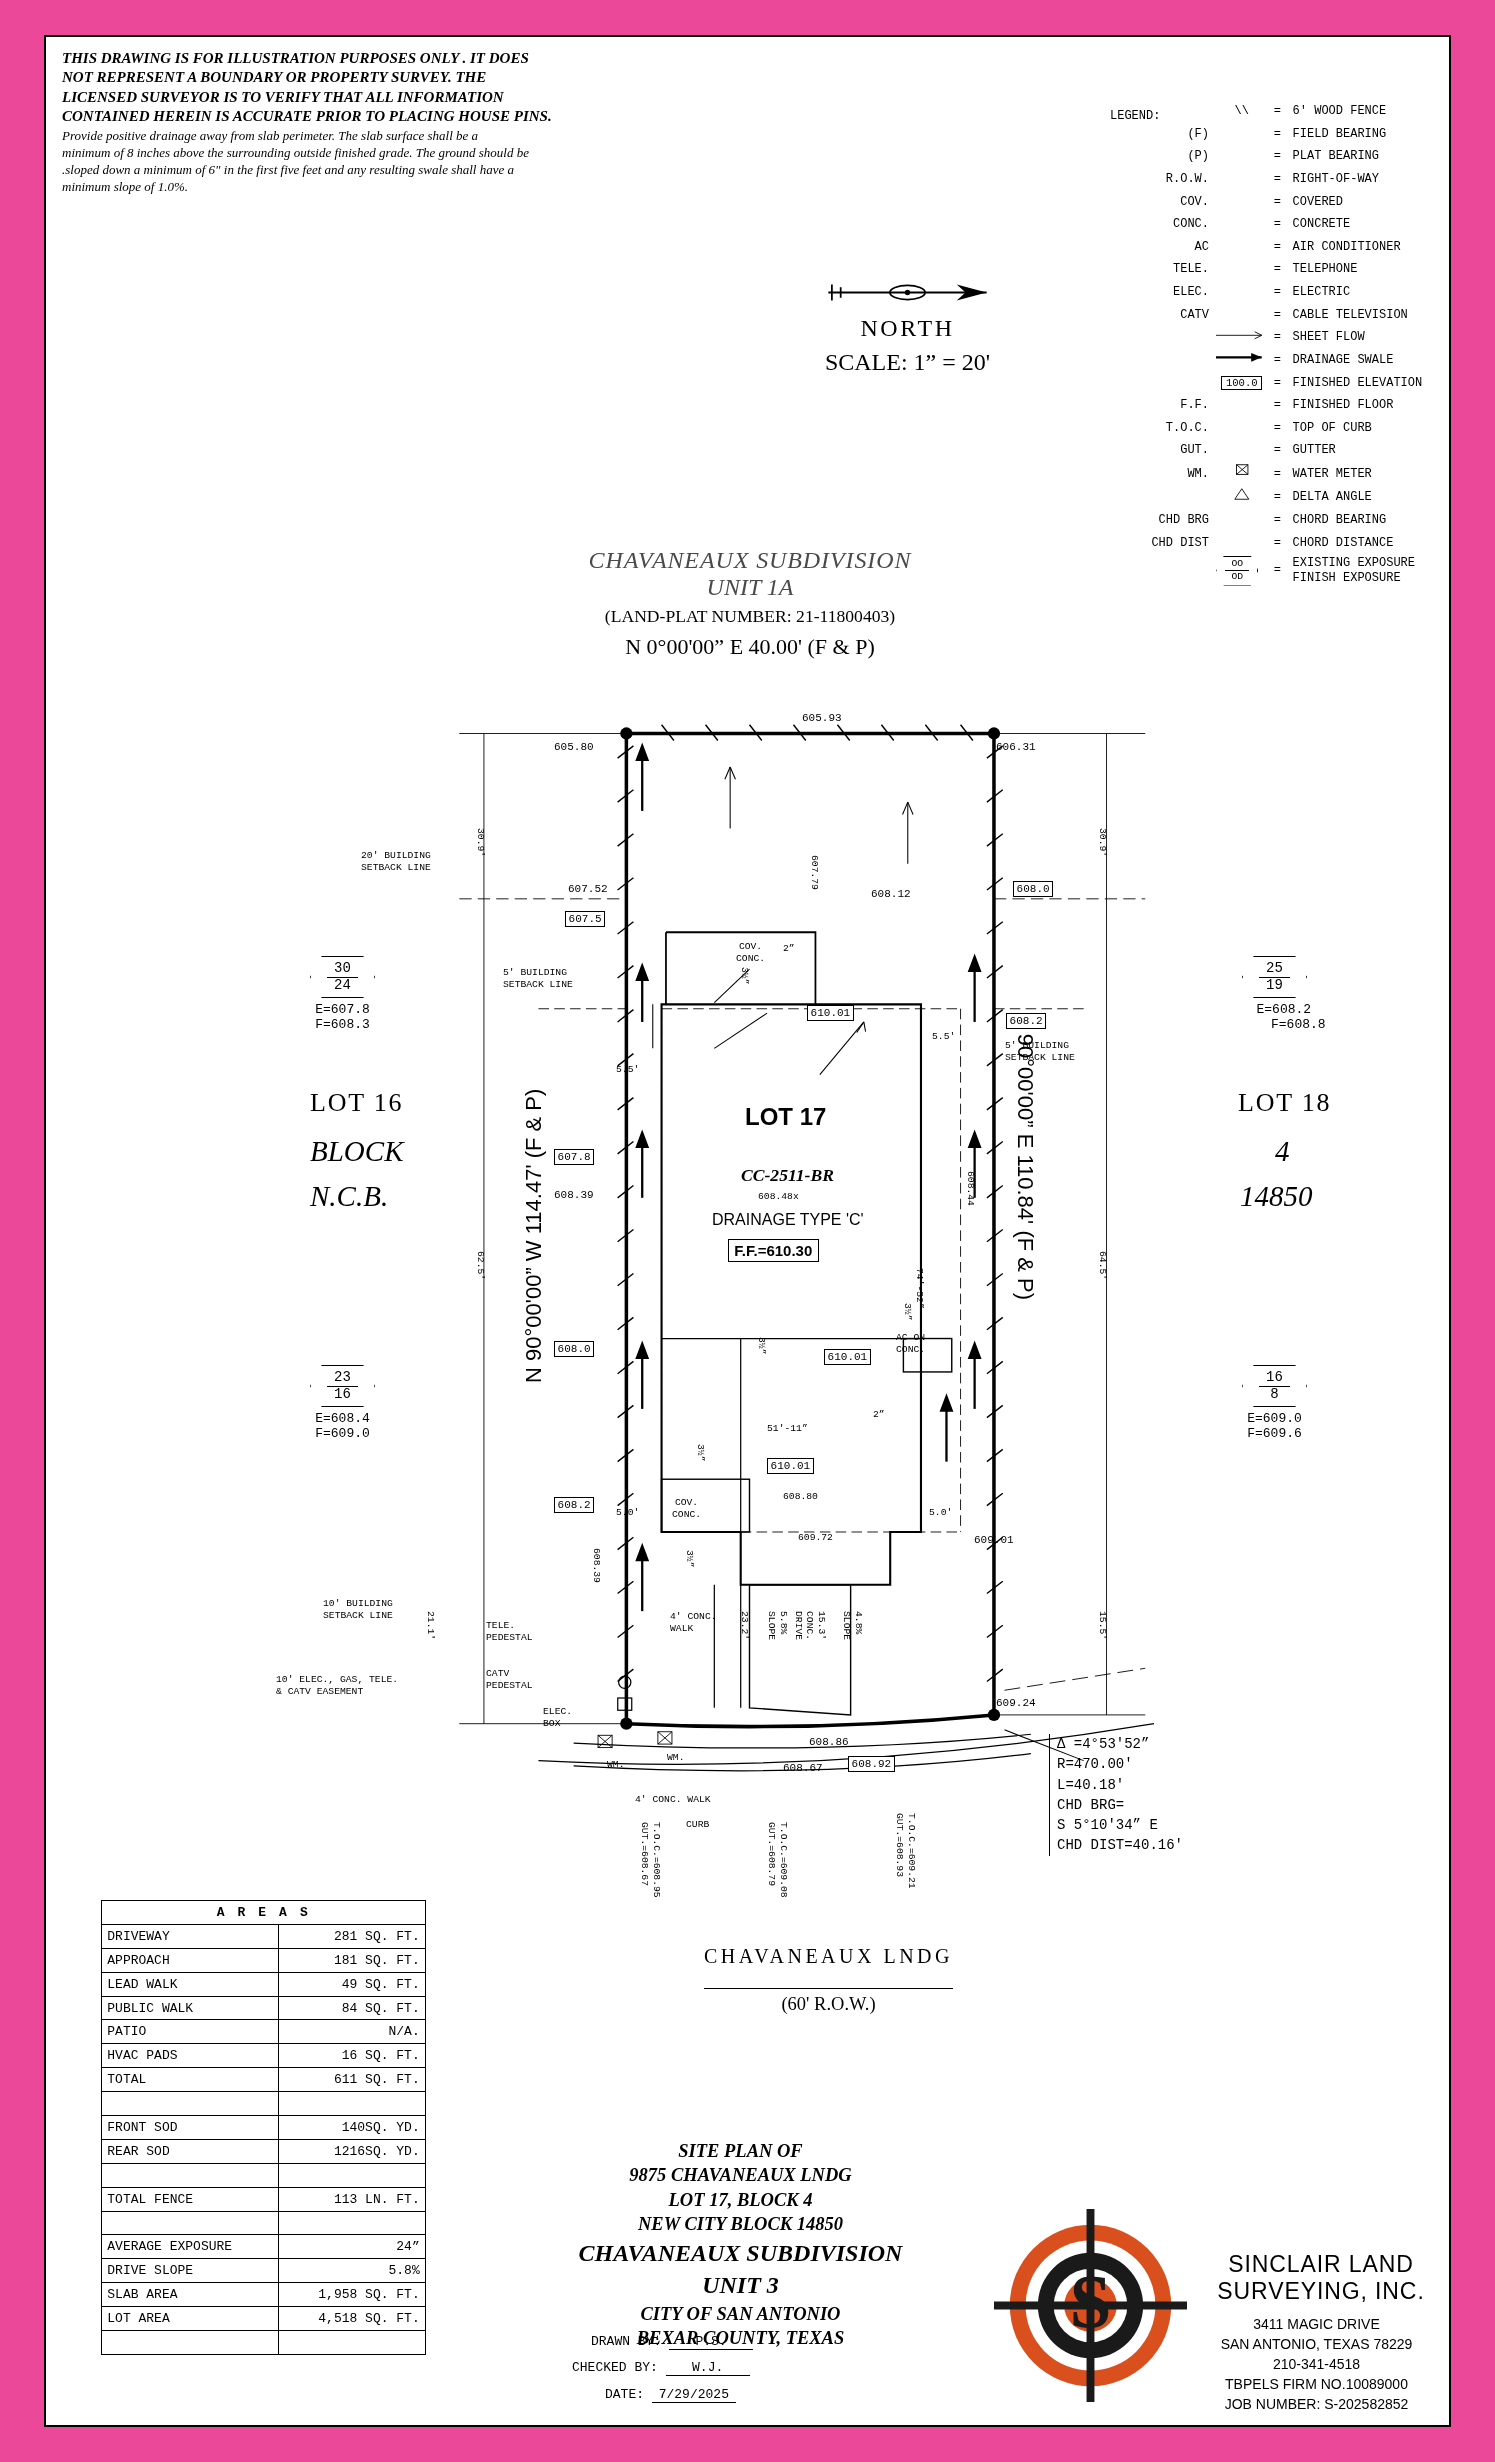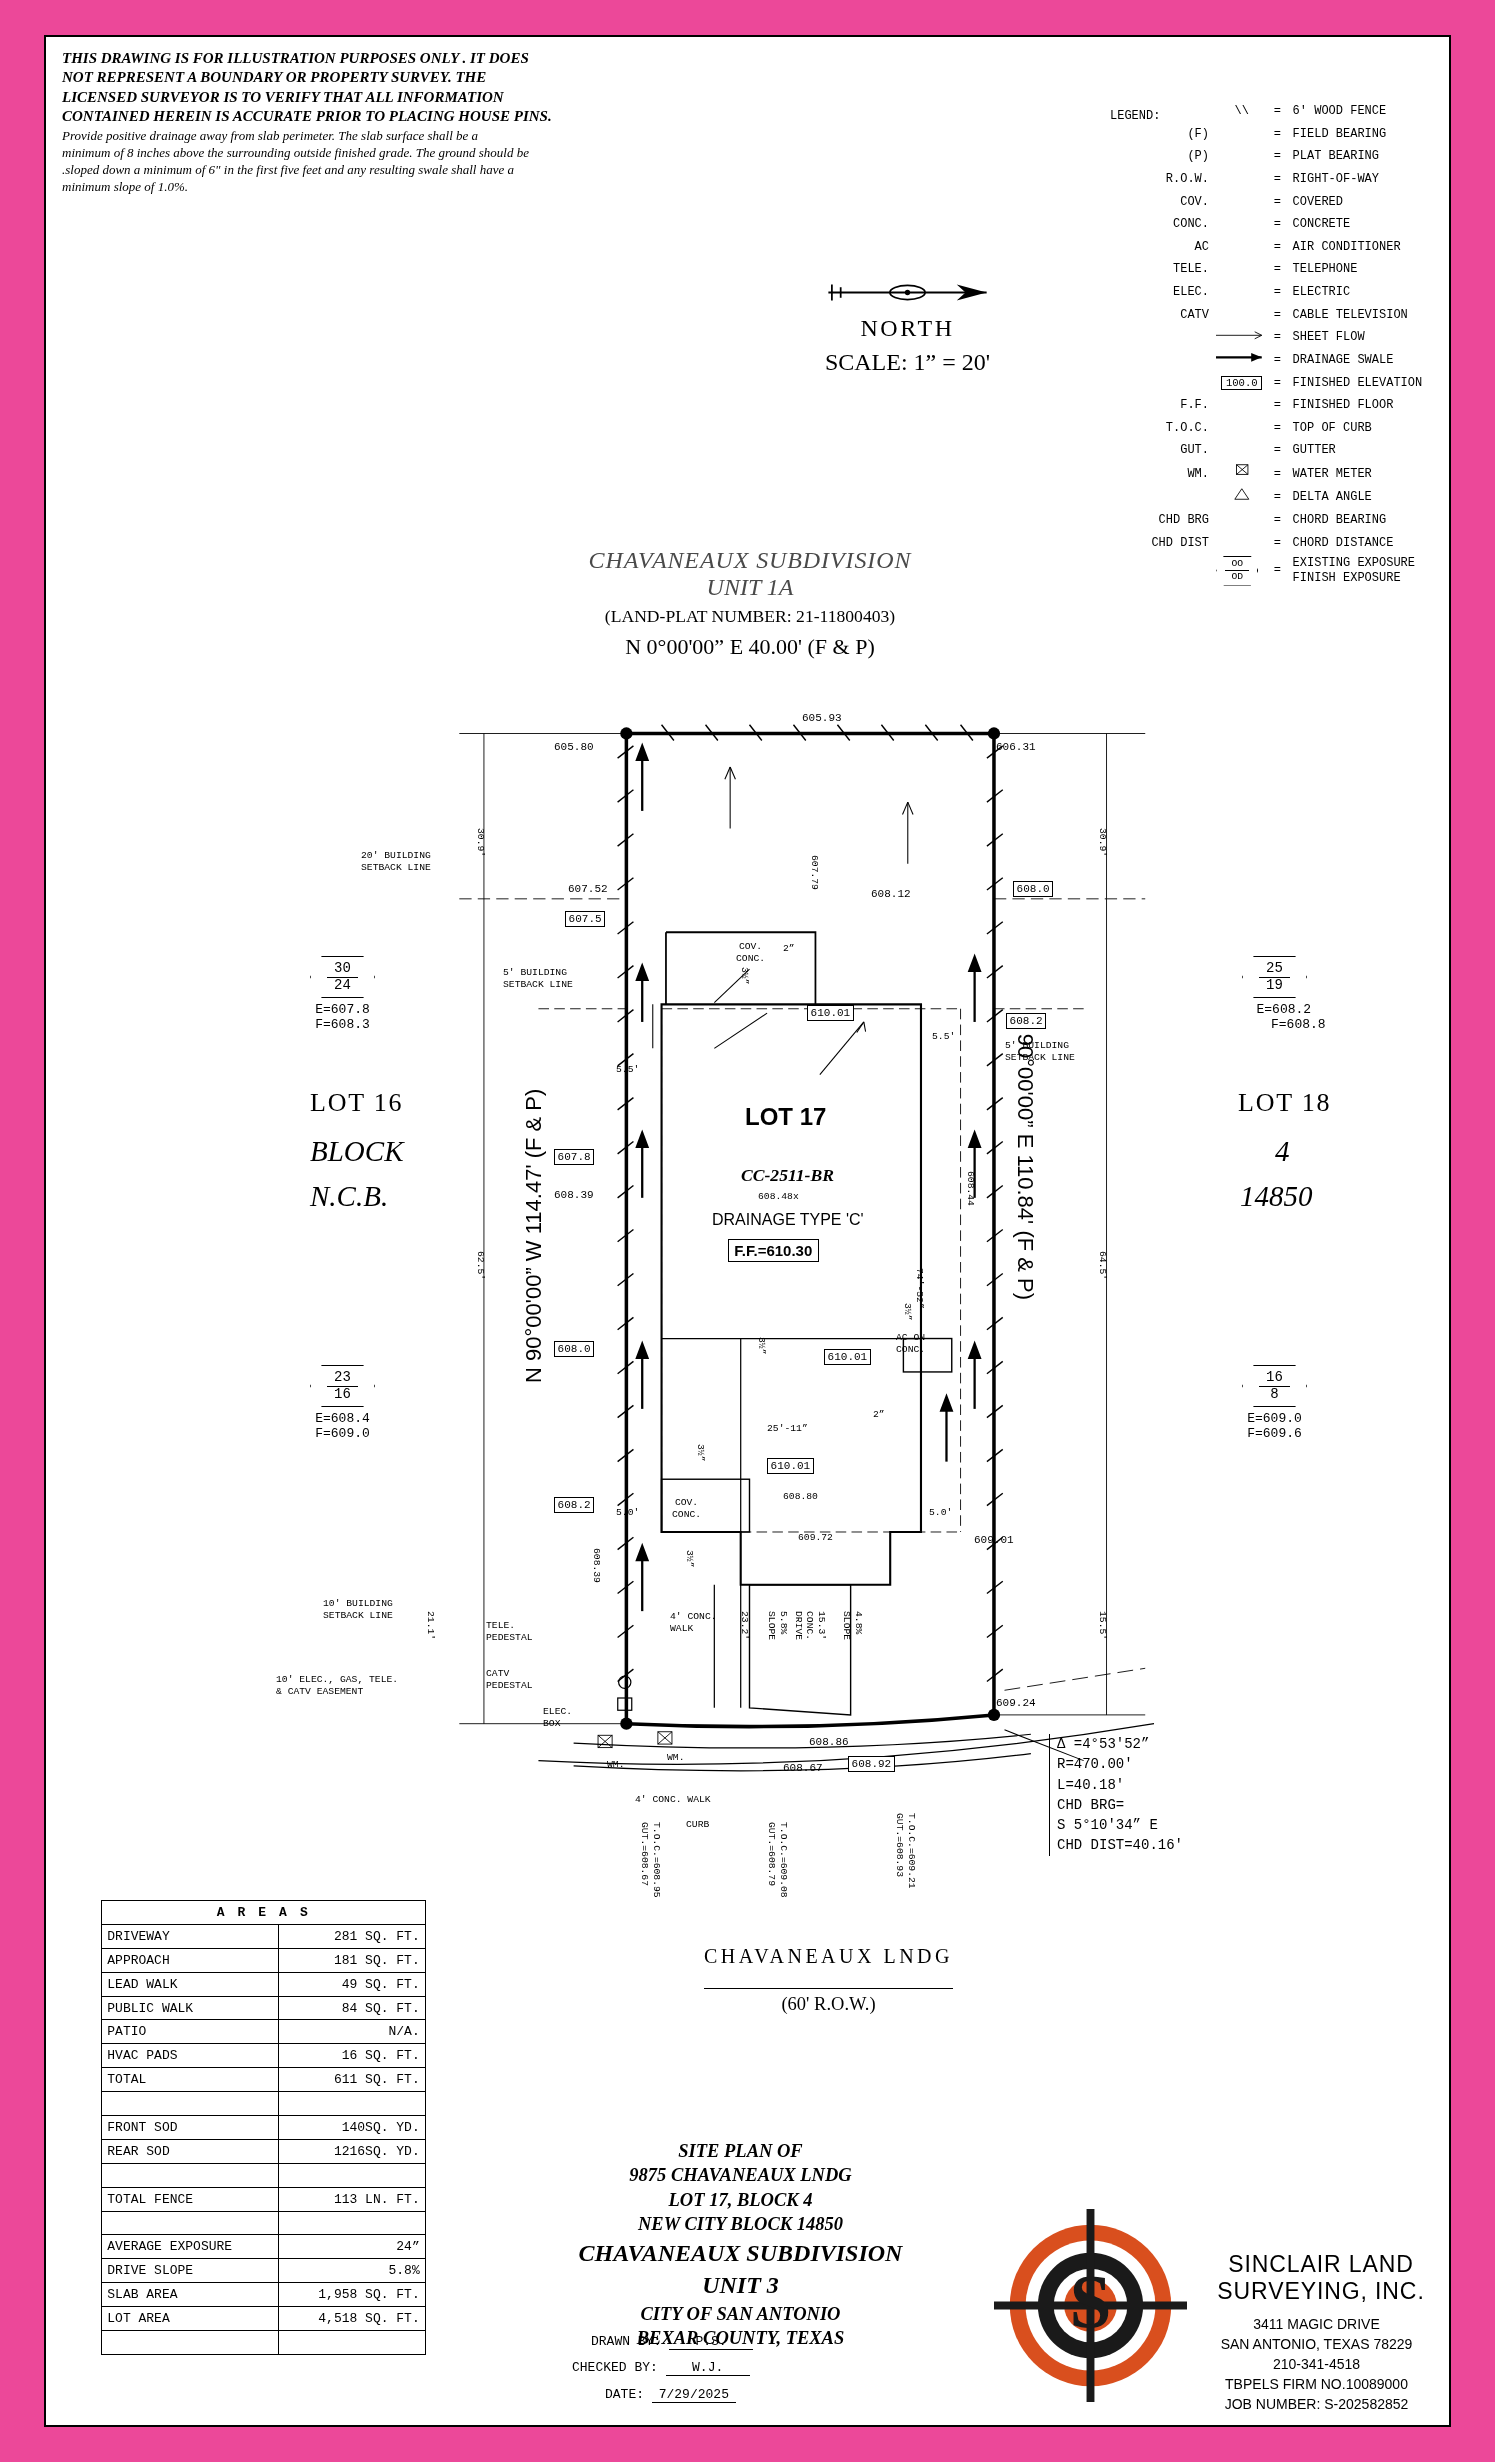--- a/index.html
+++ b/index.html
@@ -532,21 +532,21 @@
 
   <div class="abs tiny" style="left:737px;top:906px;">2”</div>
   <div class="abs tiny" style="left:827px;top:1372px;">2”</div>
   <div class="abs tiny rot270" style="left:704px;top:930px;">3½”</div>
   <div class="abs tiny rot270" style="left:721px;top:1300px;">3½”</div>
   <div class="abs tiny rot270" style="left:660px;top:1407px;">3½”</div>
   <div class="abs tiny rot270" style="left:649px;top:1513px;">3½”</div>
   <div class="abs tiny rot270" style="left:867px;top:1266px;">3½”</div>
 
   <div class="abs tiny rot270" style="left:879px;top:1231px;">74'-52”</div>
-  <div class="abs tiny" style="left:721px;top:1386px;">25'-11”</div>
+  <div class="abs tiny" style="left:721px;top:1386px;">51'-11”</div>
 
   <div class="abs tiny" style="left:690px;top:904px;line-height:1.2;white-space:pre;text-align:center;">COV.
 CONC.</div>
   <div class="abs tiny" style="left:626px;top:1460px;line-height:1.2;white-space:pre;text-align:center;">COV.
 CONC.</div>
   <div class="abs tiny" style="left:850px;top:1295px;line-height:1.2;white-space:pre;">AC ON
 CONC.</div>
 
   <div class="abs tiny" style="left:624px;top:1574px;line-height:1.2;white-space:pre;">4' CONC.
 WALK</div>

